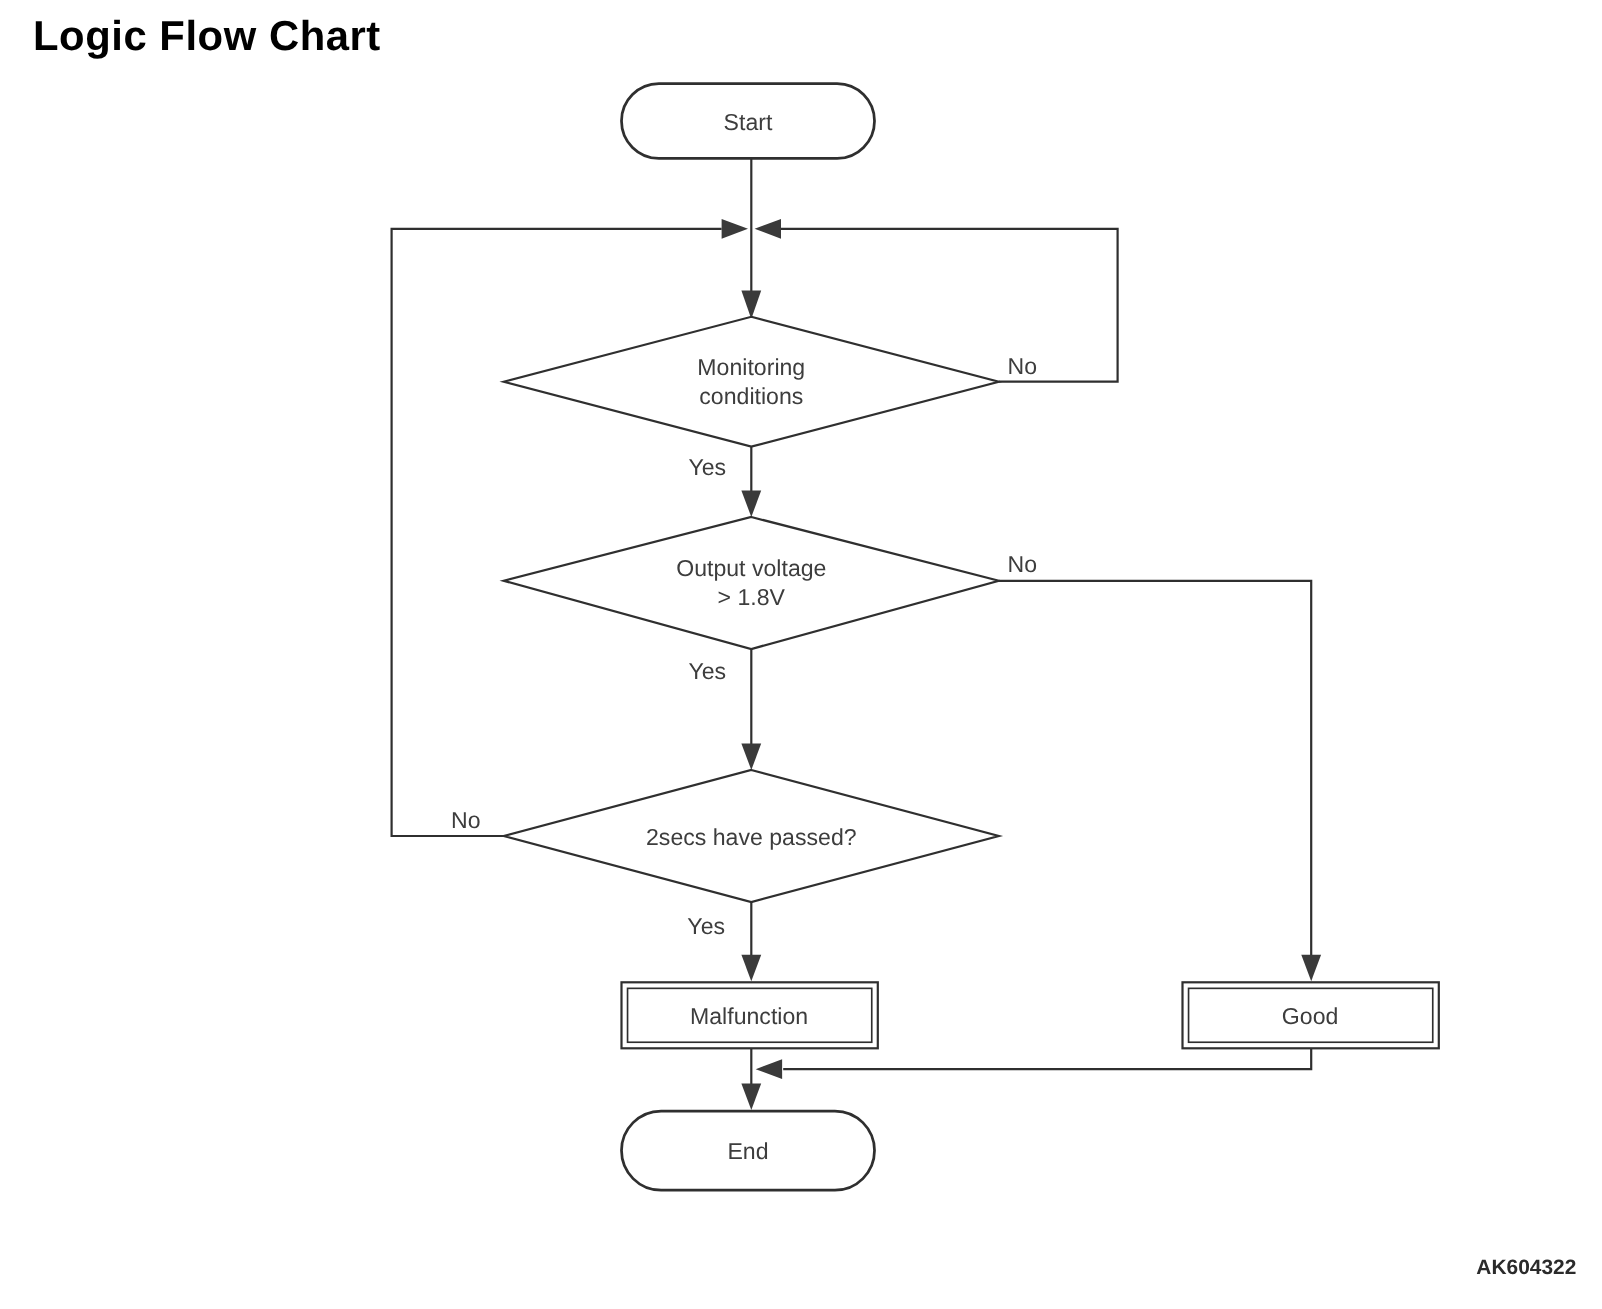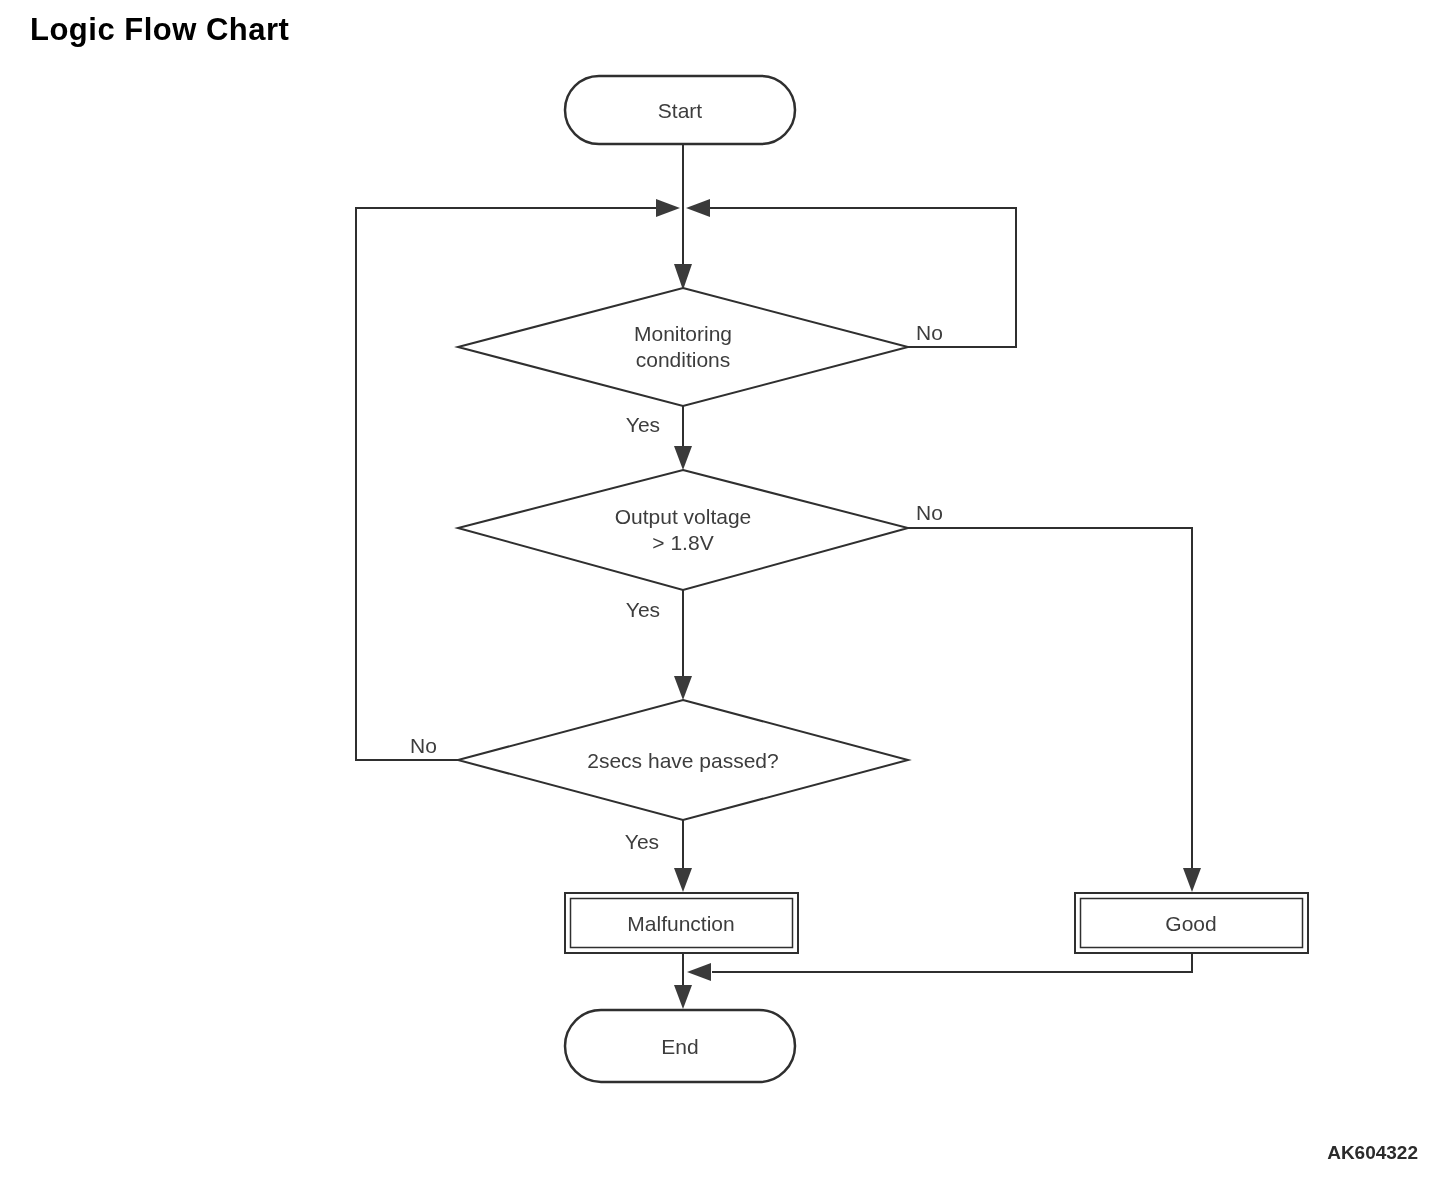--- a/index.html
+++ b/index.html
@@ -12,28 +12,28 @@
     position: relative;
     width: 1456px;
     height: 1190px;
     background: #ffffff;
     overflow: hidden;
   }
   .page-title {
     position: absolute;
     left: 30px;
     top: 12px;
-    font-size: 31px;
+    font-size: 38px;
     font-weight: bold;
     color: #000000;
     letter-spacing: 0.5px;
   }
   .code-ref {
     position: absolute;
-    right: 38px;
+    right: 23px;
     top: 1142px;
     font-size: 19px;
     font-weight: bold;
     color: #2b2b2b;
   }
   svg.flowchart {
     position: absolute;
     left: 0;
     top: 0;
   }

